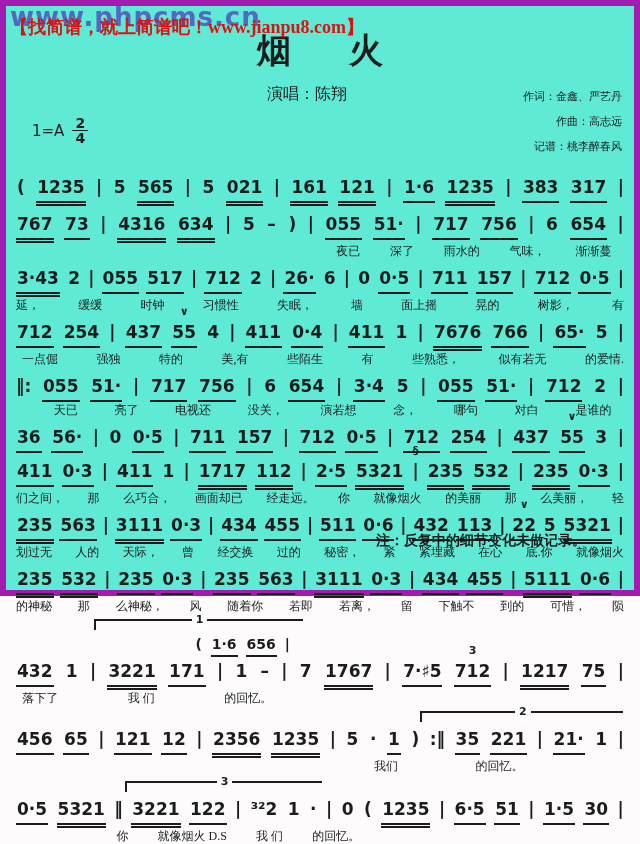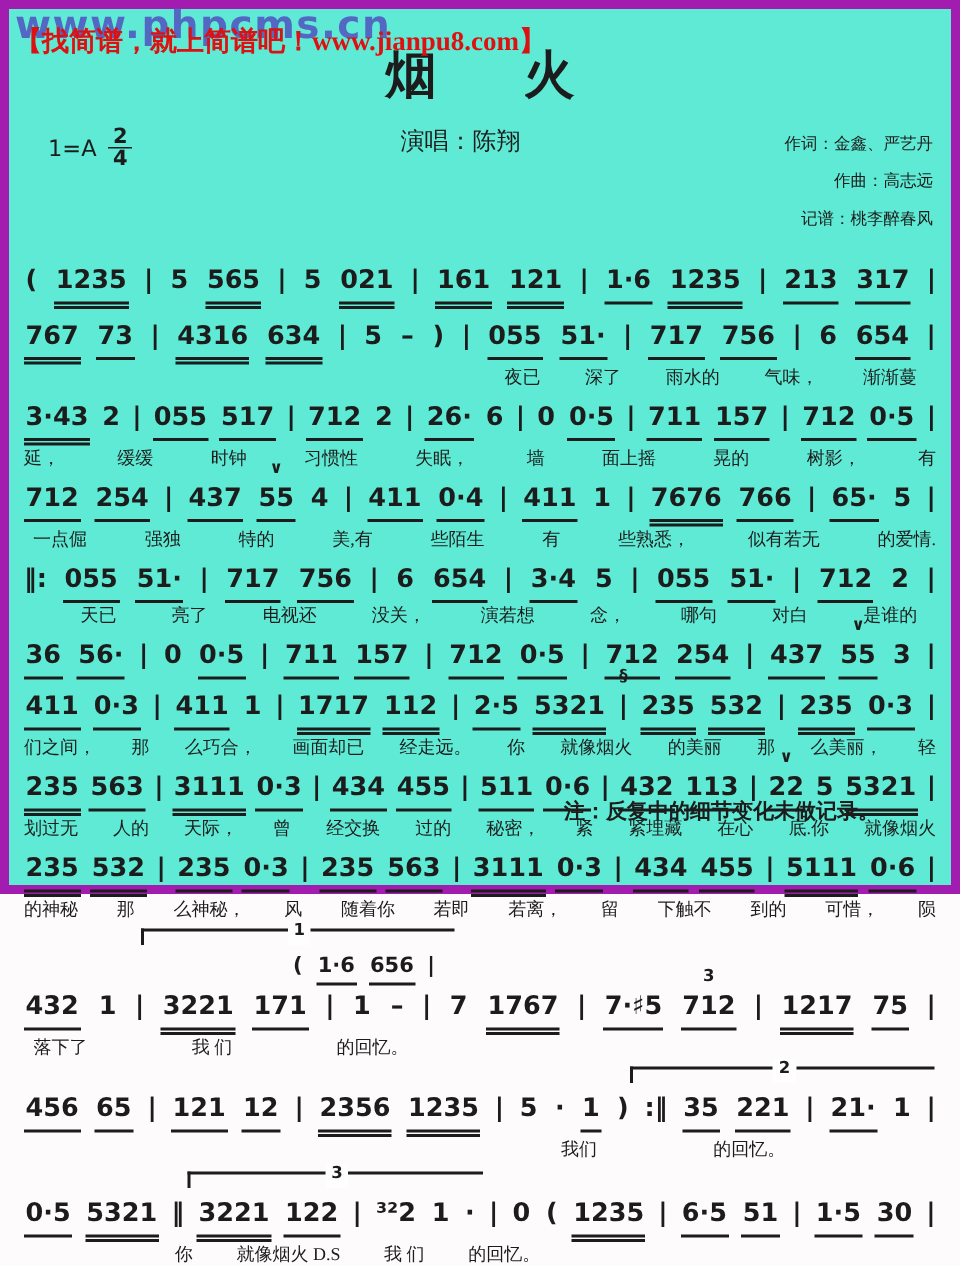--- a/index.html
+++ b/index.html
@@ -10,21 +10,21 @@
   
   .banner{position:absolute;top:0;left:4px;height:40px;width:420px;}
   .wm-site{position:absolute;top:-4px;left:0;font-family:"DejaVu Sans",sans-serif;
            font-size:26px;font-weight:bold;color:#5252c0;opacity:.85;letter-spacing:1px;}
   .wm-banner{position:absolute;top:9px;left:0;font-size:18px;font-weight:bold;color:#dd1111;white-space:nowrap;}
   
   .title{margin:26px 0 12px;text-align:center;font-size:34px;font-weight:bold;
          letter-spacing:58px;text-indent:58px;line-height:38px;}
   .meta{display:grid;grid-template-columns:170px 1fr 210px;align-items:start;
         padding:2px 12px 0 26px;font-size:15px;}
-  .keytime{display:flex;align-items:center;gap:8px;font-family:"DejaVu Sans",sans-serif;font-size:15px;}
+  .keytime{display:flex;align-items:center;gap:8px;font-family:"DejaVu Sans",sans-serif;font-size:15px;margin-top:32px;}
   .ts{display:inline-flex;flex-direction:column;align-items:center;line-height:14px;
       font-weight:bold;font-size:14px;}
   .ts-top{border-bottom:1.5px solid #1c1c1c;padding:0 3px;}
   .singer{text-align:center;font-size:16px;}
   .credits{text-align:right;font-size:11px;line-height:25px;}
   
   .score{margin-top:16px;}
   .system{position:relative;margin-bottom:6px;}
   .notes-row{display:flex;justify-content:space-between;align-items:baseline;padding:0 10px;}
   .tok{position:relative;font-family:"DejaVu Sans",sans-serif;font-weight:bold;
@@ -86,21 +86,21 @@
           <span class="tok bar">|</span>
           <span class="tok u0">5</span>
           <span class="tok u2">021</span>
           <span class="tok bar">|</span>
           <span class="tok u2">161</span>
           <span class="tok u2">121</span>
           <span class="tok bar">|</span>
           <span class="tok u1">1·6</span>
           <span class="tok u2">1235</span>
           <span class="tok bar">|</span>
-          <span class="tok u1">213</span>
+          <span class="tok u1">383</span>
           <span class="tok u1">317</span>
           <span class="tok bar">|</span>
         </div>
       </div>
       <div class="system">
         <div class="notes-row">
           <span class="tok u2">767</span>
           <span class="tok u1">73</span>
           <span class="tok bar">|</span>
           <span class="tok u2">4316</span>

